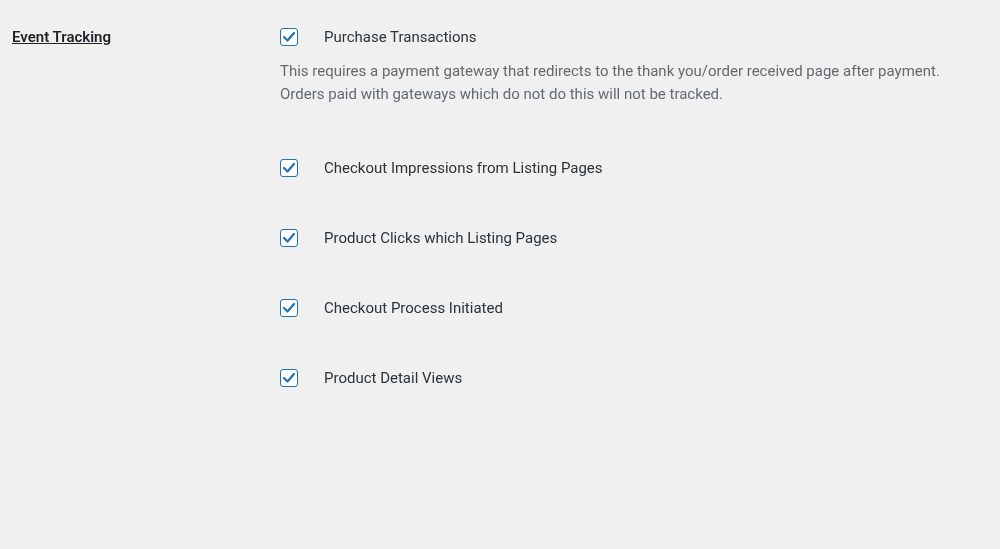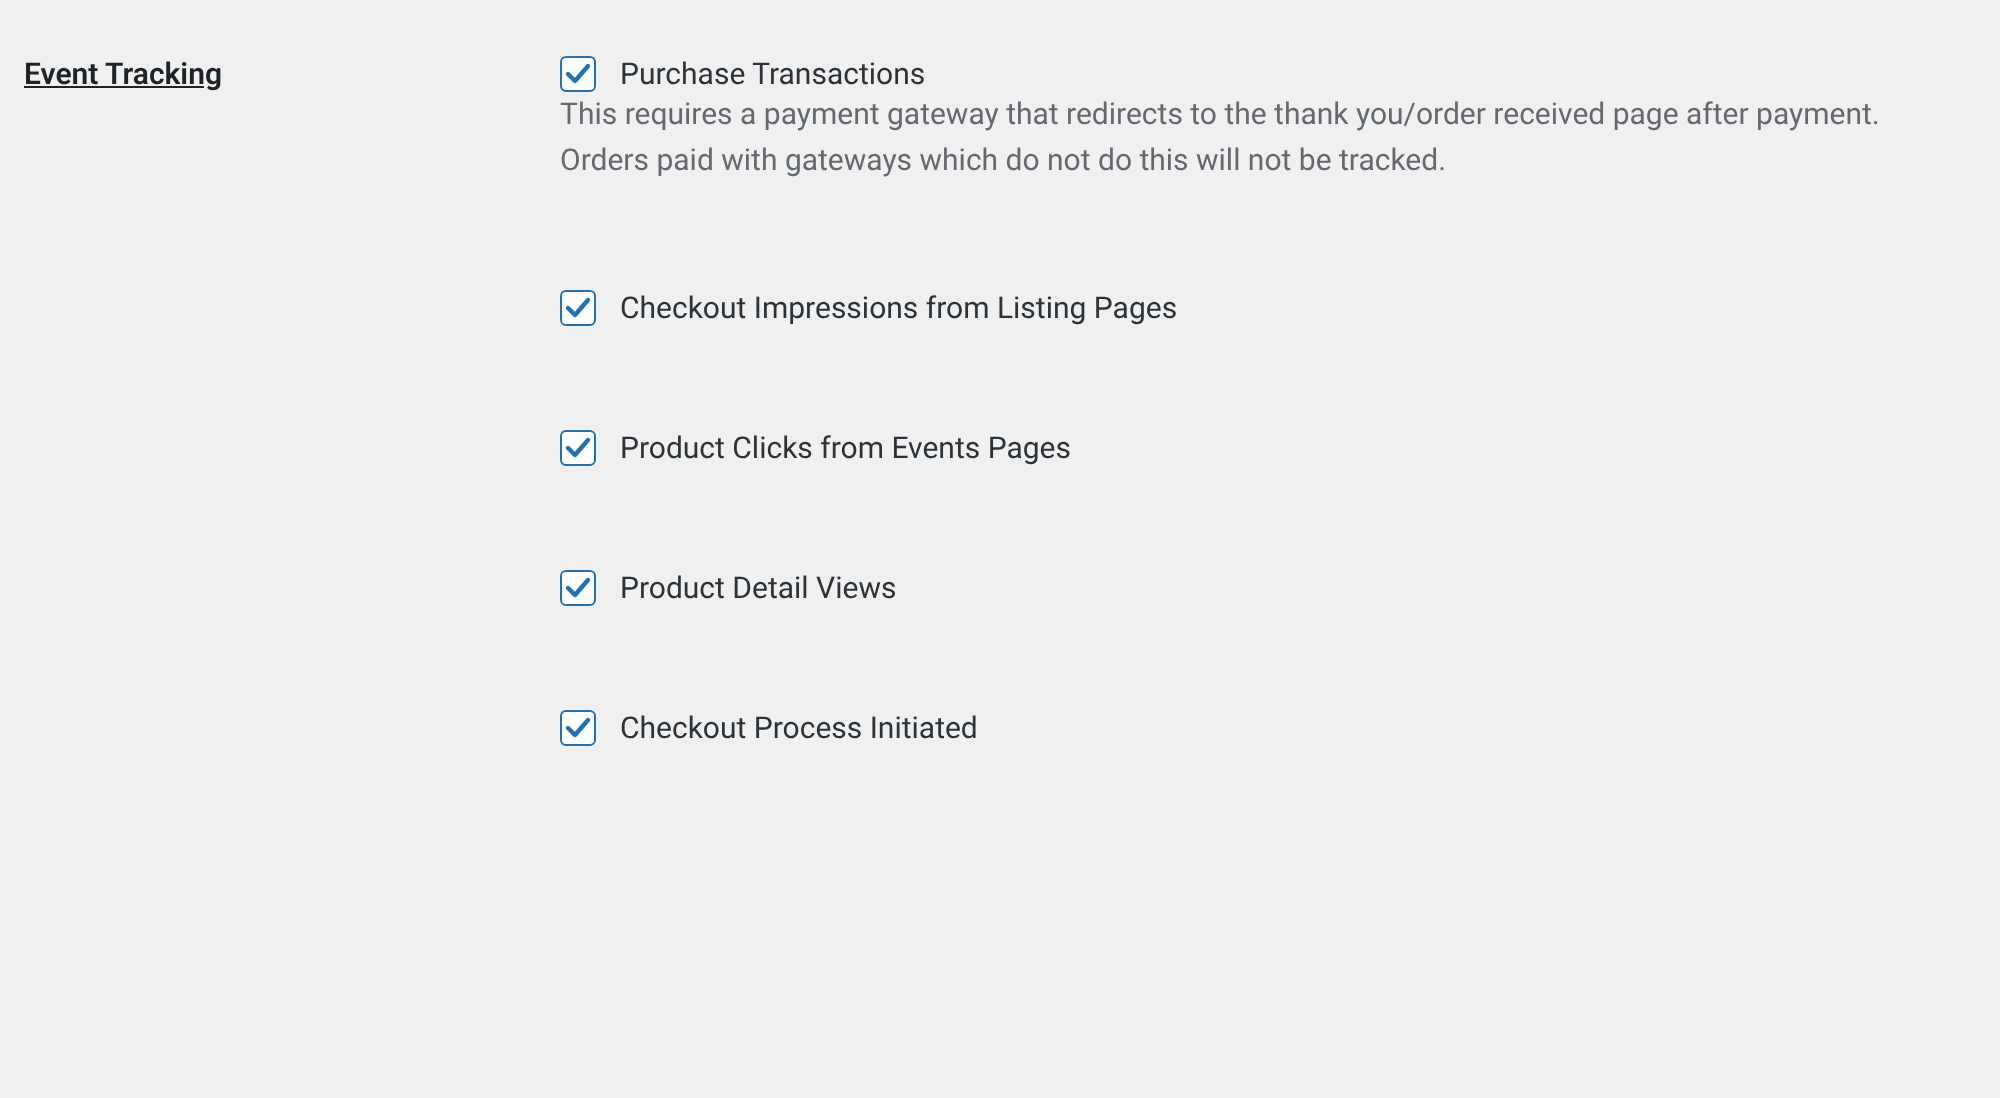--- a/index.html
+++ b/index.html
@@ -37,21 +37,21 @@
     }
     .option-block {
       margin-bottom: 52px;
     }
     .option-block:last-child {
       margin-bottom: 0;
     }
     .checkbox-row {
       display: flex;
       align-items: center;
-      gap: 12px;
+      gap: 26px;
     }
     .cb {
       position: relative;
       width: 18px;
       height: 18px;
       flex-shrink: 0;
     }
     .cb input {
       appearance: none;
       -webkit-appearance: none;
@@ -73,21 +73,21 @@
     }
     .option-label {
       font-size: 15px;
       color: #2c3338;
       cursor: pointer;
     }
     .helper-text {
       font-size: 15px;
       color: #646970;
       line-height: 1.55;
-      margin-top: 0;
+      margin-top: 14px;
       max-width: 660px;
     }
   </style>
 </head>
 <body>
 
 <div class="settings-row">
   <div class="label-col">
     <div class="section-title">Event Tracking</div>
   </div>
@@ -121,42 +121,42 @@
     </div>
 
     <div class="option-block">
       <div class="checkbox-row">
         <span class="cb">
           <input type="checkbox" checked="" style="">
           <svg class="check-icon" viewBox="0 0 14 14">
               <path d="M2 7 L5.5 10.5 L12 3" stroke="#2271b1" stroke-width="2.2" fill="none" stroke-linecap="round" stroke-linejoin="round"></path>
             </svg>
         </span>
-        <label class="option-label">Product Clicks from Events Pages</label>
+        <label class="option-label">Product Clicks which Listing Pages</label>
+      </div>
+    </div>
+
+    <div class="option-block">
+      <div class="checkbox-row">
+        <span class="cb">
+          <input type="checkbox" checked="" style="">
+          <svg class="check-icon" viewBox="0 0 14 14">
+              <path d="M2 7 L5.5 10.5 L12 3" stroke="#2271b1" stroke-width="2.2" fill="none" stroke-linecap="round" stroke-linejoin="round"></path>
+            </svg>
+        </span>
+        <label class="option-label">Checkout Process Initiated</label>
       </div>
     </div>
 
     <div class="option-block">
       <div class="checkbox-row">
         <span class="cb">
           <input type="checkbox" checked="" style="">
           <svg class="check-icon" viewBox="0 0 14 14">
               <path d="M2 7 L5.5 10.5 L12 3" stroke="#2271b1" stroke-width="2.2" fill="none" stroke-linecap="round" stroke-linejoin="round"></path>
             </svg>
         </span>
         <label class="option-label">Product Detail Views</label>
       </div>
     </div>
 
-    <div class="option-block">
-      <div class="checkbox-row">
-        <span class="cb">
-          <input type="checkbox" checked="" style="">
-          <svg class="check-icon" viewBox="0 0 14 14">
-              <path d="M2 7 L5.5 10.5 L12 3" stroke="#2271b1" stroke-width="2.2" fill="none" stroke-linecap="round" stroke-linejoin="round"></path>
-            </svg>
-        </span>
-        <label class="option-label">Checkout Process Initiated</label>
-      </div>
-    </div>
-
   </div>
 </div>
 
 </body></html>

